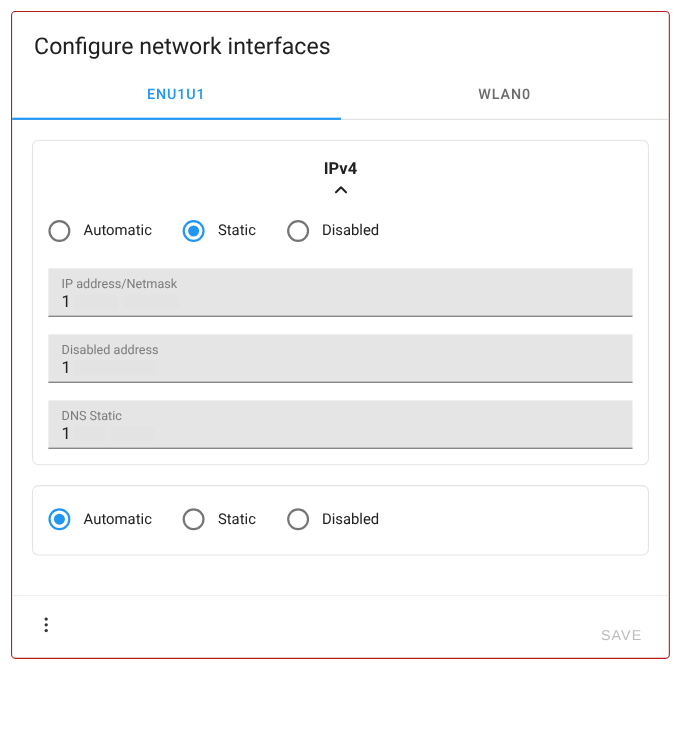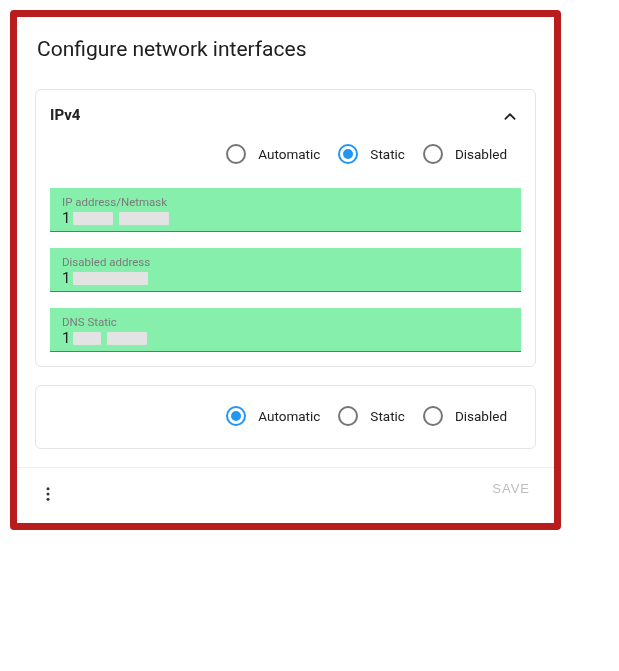--- a/index.html
+++ b/index.html
@@ -4,22 +4,22 @@
 <style>
   * { box-sizing: border-box; margin: 0; padding: 0; }
   body {
     font-family: Roboto, "Helvetica Neue", Arial, sans-serif;
     background: #fff;
     padding: 10px;
     font-size: 14px;
     color: #212121;
   }
   .card {
-    width: 551px;
-    border: 7px solid #b91c1c;
+    width: 599px;
+    border: 1px solid #b91c1c;
     border-radius: 4px;
     background: #fff;
     overflow: hidden;
   }
   .title {
     font-size: 21px;
     font-weight: 400;
     padding: 20px 20px 10px 20px;
     color: #202020;
   }
@@ -50,36 +50,36 @@
   }
   .section {
     margin: 18px 18px 0 18px;
     border: 1px solid #e4e4e4;
     border-radius: 6px;
     padding: 16px 14px 14px 14px;
   }
   .section-header {
     display: flex;
     justify-content: space-between;
-    align-items: flex-start;
+    align-items: center;
     margin-bottom: 12px;
     cursor: pointer;
+    flex-direction: column;
   }
   .section-title {
     font-size: 15px;
     font-weight: 700;
     color: #222;
   }
   .chevron svg { display: block; }
   .radio-row {
     display: flex;
     align-items: center;
-    gap: 4px;
+    gap: 14px;
     padding: 4px 0 8px 0;
-    justify-content: flex-end;
   }
   .radio {
     display: flex;
     align-items: center;
     margin-right: 14px;
     cursor: pointer;
   }
   .radio-outer {
     width: 20px; height: 20px;
     border: 2px solid #757575;
@@ -95,21 +95,21 @@
     border-radius: 50%;
     background: #2196f3;
     display: none;
   }
   .radio.selected .radio-inner { display: block; }
   .radio-label {
     font-size: 13.5px;
     color: #212121;
   }
   .field {
-    background: #86efac;
+    background: #e5e5e5;
     border-bottom: 1px solid #6f6f6f;
     padding: 7px 12px 4px 12px;
     margin-top: 16px;
   }
   .field-label {
     font-size: 11.5px;
     color: #7b7b7b;
     margin-bottom: 0px;
   }
   .field-value {
@@ -121,24 +121,24 @@
   .redact {
     display: inline-block;
     height: 13px;
     background: #e3e3e3;
     border-radius: 1px;
     margin-left: 3px;
   }
   .footer {
     display: flex;
     justify-content: space-between;
-    align-items: flex-start;
+    align-items: flex-end;
     padding: 13px 24px 13px 18px;
     border-top: 1px solid #eee;
-    margin-top: 18px;
+    margin-top: 36px;
   }
   .more-icon {
     cursor: pointer;
     padding: 4px;
   }
   .save-btn {
     font-size: 13px;
     font-weight: 500;
     letter-spacing: 1px;
     color: #bdbdbd;
@@ -147,20 +147,28 @@
     border: none;
   }
 </style>
 </head>
 <body>
 
 <div class="card">
 
   <div class="title">Configure network interfaces</div>
 
+  <div class="tabs">
+    <div class="tab active">
+      <span>ENU1U1</span>
+    </div>
+    <div class="tab">
+      <span>WLAN0</span>
+    </div>
+  </div>
 
   <div class="section">
     <div class="section-header">
       <div class="section-title">IPv4</div>
       <div class="chevron">
         <svg width="22" height="22" viewBox="0 0 24 24">
             <path d="M7 14l5-5 5 5" fill="none" stroke="#222" stroke-width="2" stroke-linecap="round" stroke-linejoin="round"></path>
           </svg>
       </div>
     </div>

